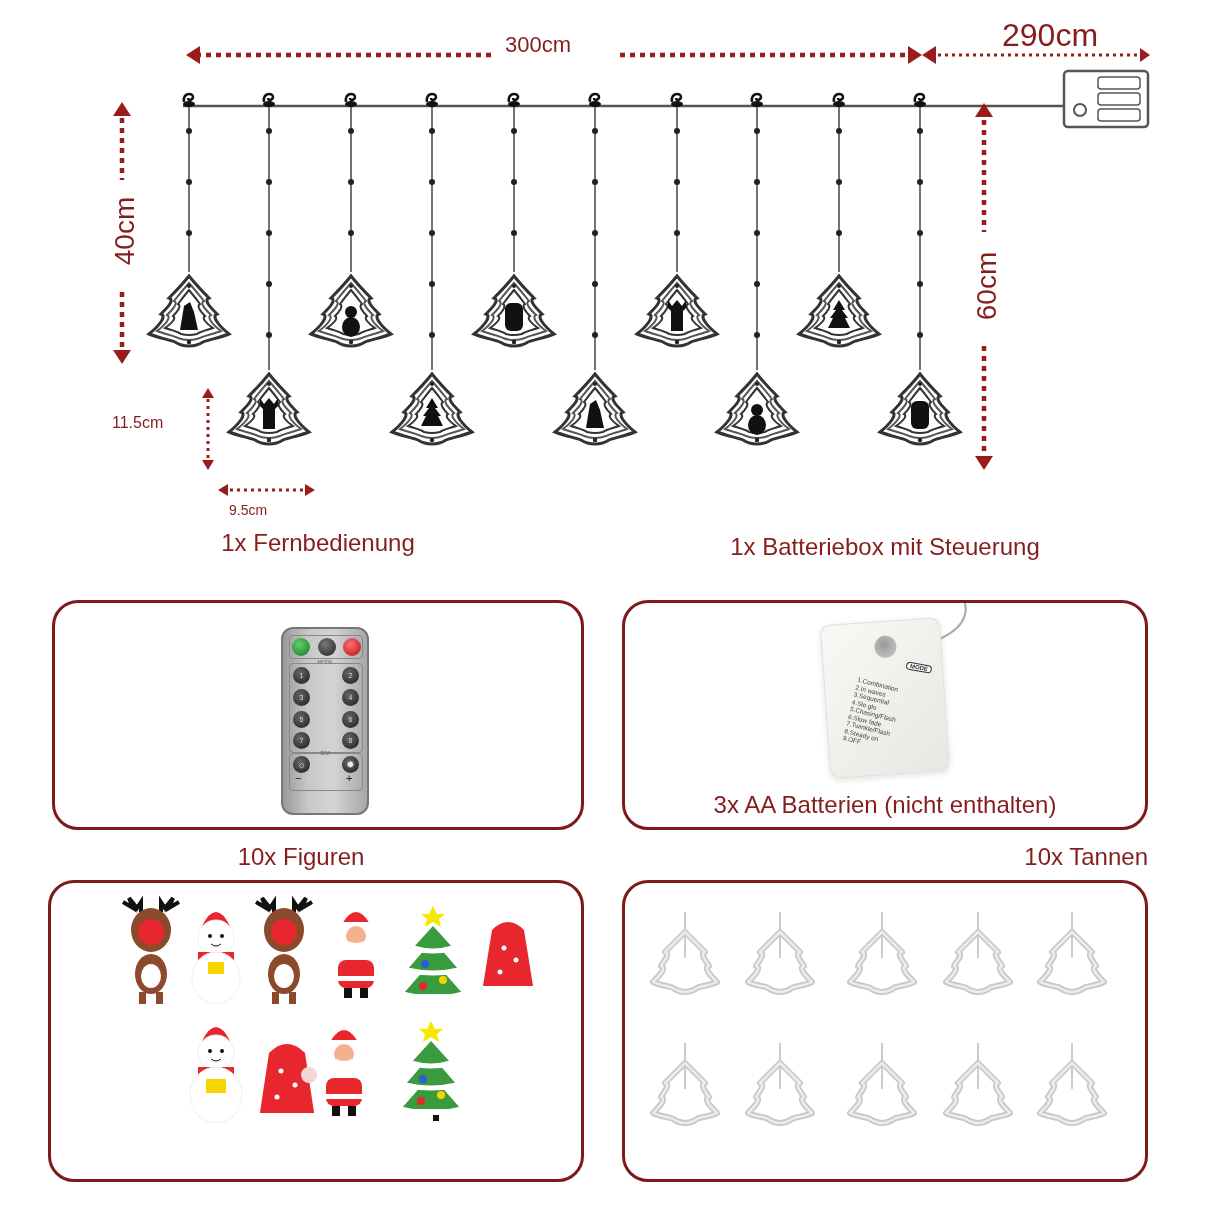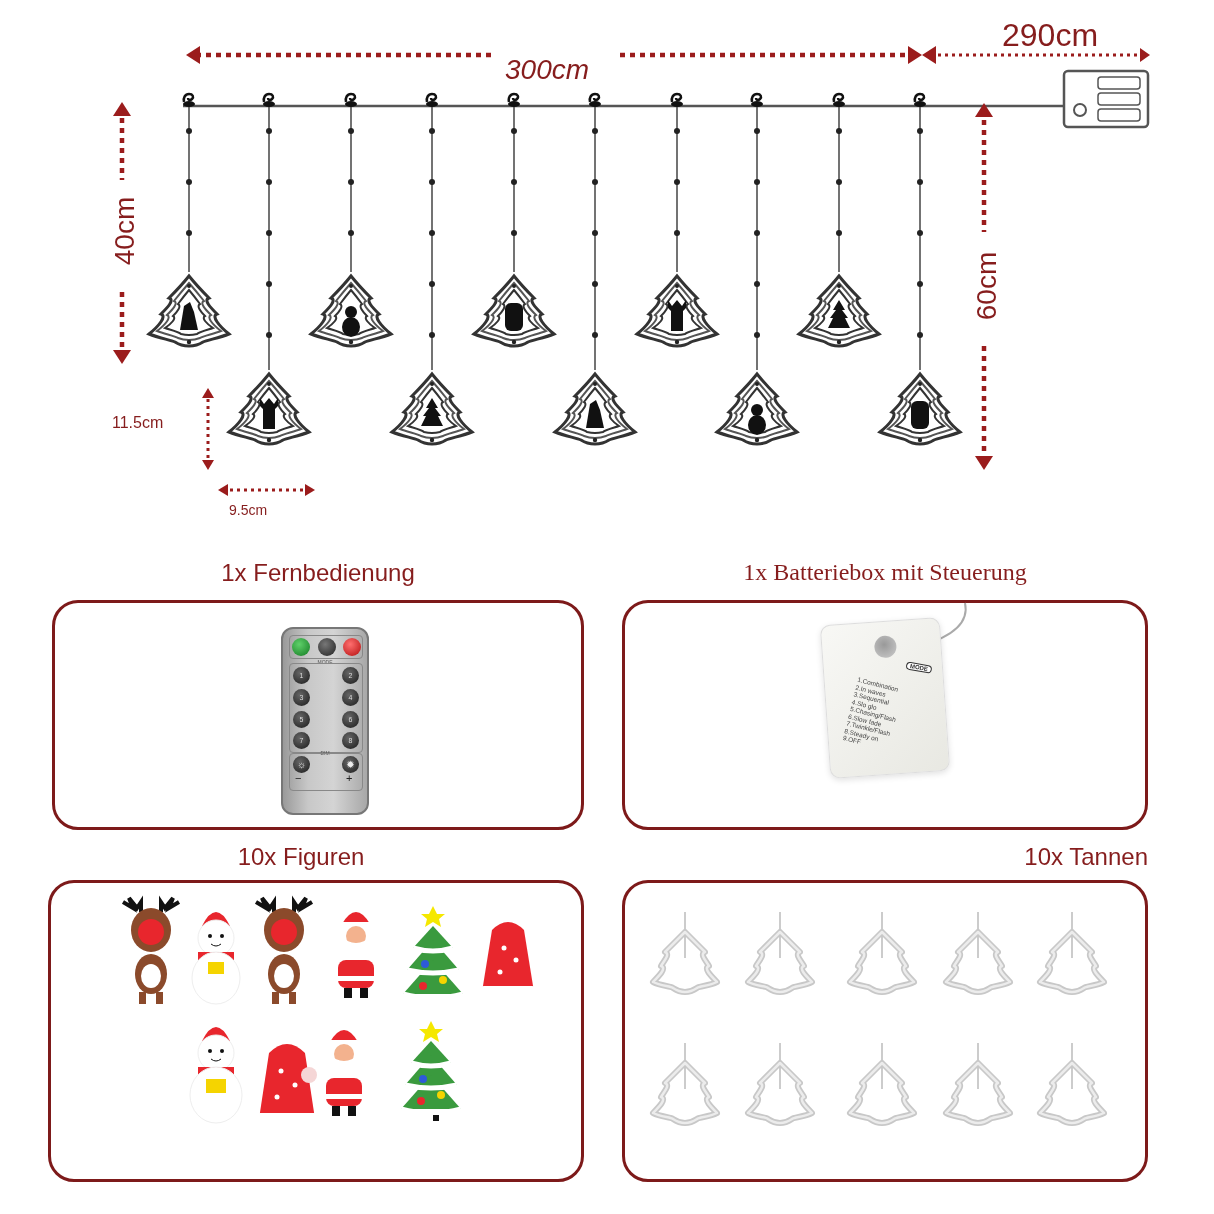--- a/index.html
+++ b/index.html
@@ -162,30 +162,30 @@
       <polygon points="208,388 202,398 214,398" stroke="none"></polygon>
       <line x1="208" y1="399" x2="208" y2="460" stroke-width="3" stroke-dasharray="3,4"></line>
       <polygon points="208,470 202,460 214,460" stroke="none"></polygon>
 
       <polygon points="218,490 228,484 228,496" stroke="none"></polygon>
       <line x1="230" y1="490" x2="305" y2="490" stroke-width="3" stroke-dasharray="3,4"></line>
       <polygon points="315,490 305,484 305,496" stroke="none"></polygon>
     </g>
   </svg>
 
-  <div class="lbl" style="left:505px;top:54px;font-size:28px;font-style:italic;">300cm</div>
+  <div class="lbl" style="left:505px;top:32px;font-size:22px;">300cm</div>
   <div class="lbl" style="left:1002px;top:17px;font-size:32px;">290cm</div>
   <div class="lbl" style="left:80px;top:215px;font-size:28px;transform:rotate(-90deg);transform-origin:center;width:90px;text-align:center;">40cm</div>
   <div class="lbl" style="left:942px;top:270px;font-size:28px;transform:rotate(-90deg);transform-origin:center;width:90px;text-align:center;">60cm</div>
   <div class="lbl" style="left:112px;top:414px;font-size:16px;">11.5cm</div>
   <div class="lbl" style="left:229px;top:502px;font-size:14px;">9.5cm</div>
 </div>
 
-<div class="sec-title" style="left:52px;width:532px;top:559px;">1x Fernbedienung</div>
-<div class="sec-title" style="left:622px;width:526px;top:559px;font-family:Liberation Serif, serif;">1x Batteriebox mit Steuerung</div>
+<div class="sec-title" style="left:52px;width:532px;top:529px;">1x Fernbedienung</div>
+<div class="sec-title" style="left:622px;width:526px;top:533px;">1x Batteriebox mit Steuerung</div>
 <div class="sec-title" style="left:48px;width:506px;top:843px;text-align:center;">10x Figuren</div>
 <div class="sec-title" style="left:622px;width:526px;top:843px;text-align:right;">10x Tannen</div>
 
 <div class="box" style="left:52px;top:600px;width:532px;height:230px;">
   <div class="abs" style="left:226px;top:24px;width:88px;height:188px;border-radius:12px;background:linear-gradient(90deg,#9a9a9a,#c8c8c8 30%,#d4d4d4 60%,#a8a8a8);border:2px solid #777;box-sizing:border-box;">
     <div class="abs" style="left:6px;top:6px;width:72px;height:22px;border:1px solid #888;border-radius:4px;"></div>
     <div class="abs" style="left:9px;top:9px;width:18px;height:18px;border-radius:50%;background:radial-gradient(circle at 40% 35%,#5fd06a,#137a22);"></div>
     <div class="abs" style="left:35px;top:9px;width:18px;height:18px;border-radius:50%;background:radial-gradient(circle at 40% 35%,#777,#222);"></div>
     <div class="abs" style="left:60px;top:9px;width:18px;height:18px;border-radius:50%;background:radial-gradient(circle at 40% 35%,#ff6f6f,#b30e0e);"></div>
     <div class="abs" style="left:0;width:84px;top:30px;font-size:5px;text-align:center;color:#555;">MODE</div>
@@ -220,20 +220,21 @@
       <div>2.In waves</div>
       <div>3.Sequential</div>
       <div>4.Slo glo</div>
       <div>5.Chasing/Flash</div>
       <div>6.Slow fade</div>
       <div>7.Twinkle/Flash</div>
       <div>8.Steady on</div>
       <div>9.OFF</div>
     </div>
   </div>
+  <div class="abs" style="left:0;width:520px;top:188px;text-align:center;font-size:24px;color:#861d1d;">3x AA Batterien (nicht enthalten)</div>
 </div>
 
 <div class="box" style="left:48px;top:880px;width:536px;height:302px;">
   <svg width="536" height="302" style="left:-3px;top:-3px;">
 
     <g transform="translate(103,40)">
       <path d="M-28,-18 l10,6 l-4,-10 l8,10 l4,-6 l0,10 M28,-18 l-10,6 l4,-10 l-8,10 l-4,-6 l0,10" stroke="#111" stroke-width="4" fill="none"></path>
       <ellipse cx="0" cy="10" rx="20" ry="22" fill="#8b4a2b"></ellipse>
       <circle cx="0" cy="12" r="13" fill="#e8262d"></circle>
       <ellipse cx="0" cy="54" rx="16" ry="20" fill="#8b4a2b"></ellipse>

